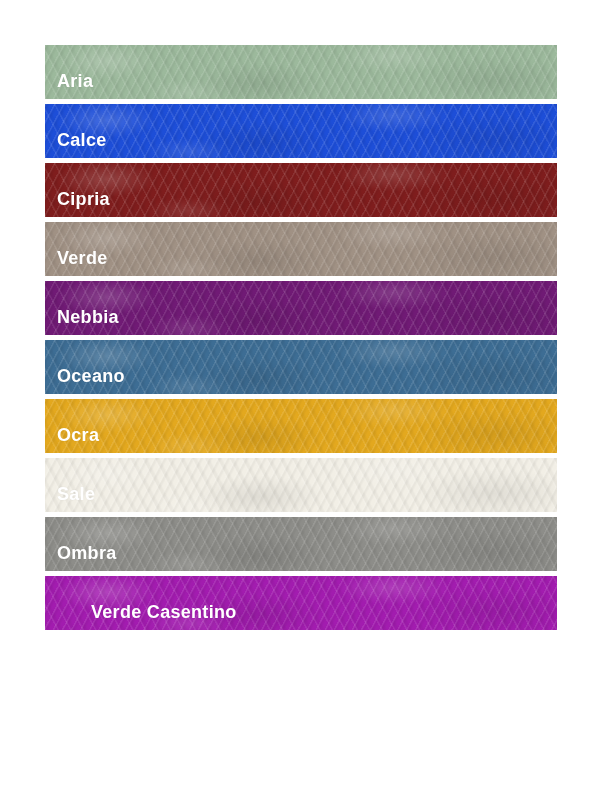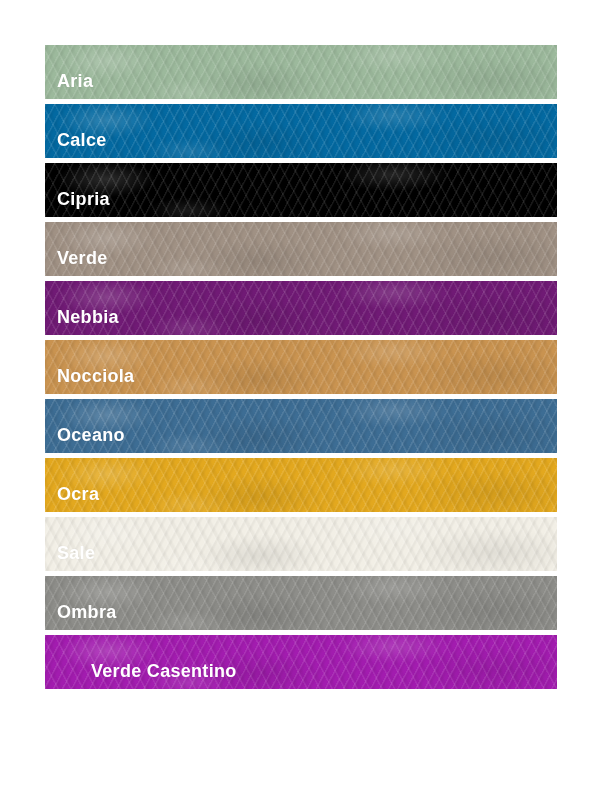--- a/index.html
+++ b/index.html
@@ -95,49 +95,43 @@
 <body>
 
 <div id="palette-sheet">
 
 <div class="swatch" style="background-color: rgb(156, 185, 156);">
       <div class="tex-a"></div>
       <div class="tex-b"></div>
       <div class="tex-c"></div>
       <span class="swatch-label">Aria</span>
     </div>
-    <div class="swatch" style="background-color: #0369a1;">
+    <div class="swatch" style="background-color: #1d4ed8;">
       <div class="tex-a"></div>
       <div class="tex-b"></div>
       <div class="tex-c"></div>
       <span class="swatch-label">Calce</span>
     </div>
-    <div class="swatch" style="background-color: #000000;">
+    <div class="swatch" style="background-color: #7f1d1d;">
       <div class="tex-a"></div>
       <div class="tex-b"></div>
       <div class="tex-c"></div>
       <span class="swatch-label">Cipria</span>
     </div>
     <div class="swatch" style="background-color: rgb(160, 145, 132);">
       <div class="tex-a"></div>
       <div class="tex-b"></div>
       <div class="tex-c"></div>
       <span class="swatch-label">Verde</span>
     </div>
     <div class="swatch" style="background-color: #701a75;">
       <div class="tex-a"></div>
       <div class="tex-b"></div>
       <div class="tex-c"></div>
       <span class="swatch-label">Nebbia</span>
-    </div>
-    <div class="swatch" style="background-color: rgb(201, 147, 80);">
-      <div class="tex-a"></div>
-      <div class="tex-b"></div>
-      <div class="tex-c"></div>
-      <span class="swatch-label">Nocciola</span>
     </div>
     <div class="swatch" style="background-color: rgb(61, 109, 148);">
       <div class="tex-a"></div>
       <div class="tex-b"></div>
       <div class="tex-c"></div>
       <span class="swatch-label">Oceano</span>
     </div>
     <div class="swatch" style="background-color: rgb(227, 168, 30);">
       <div class="tex-a"></div>
       <div class="tex-b"></div>

